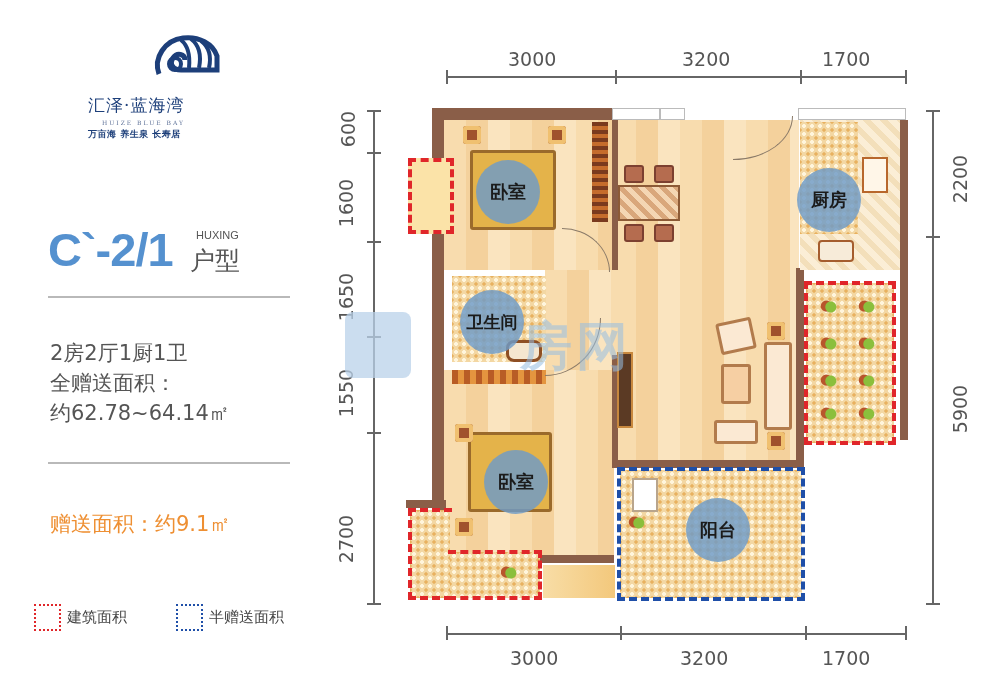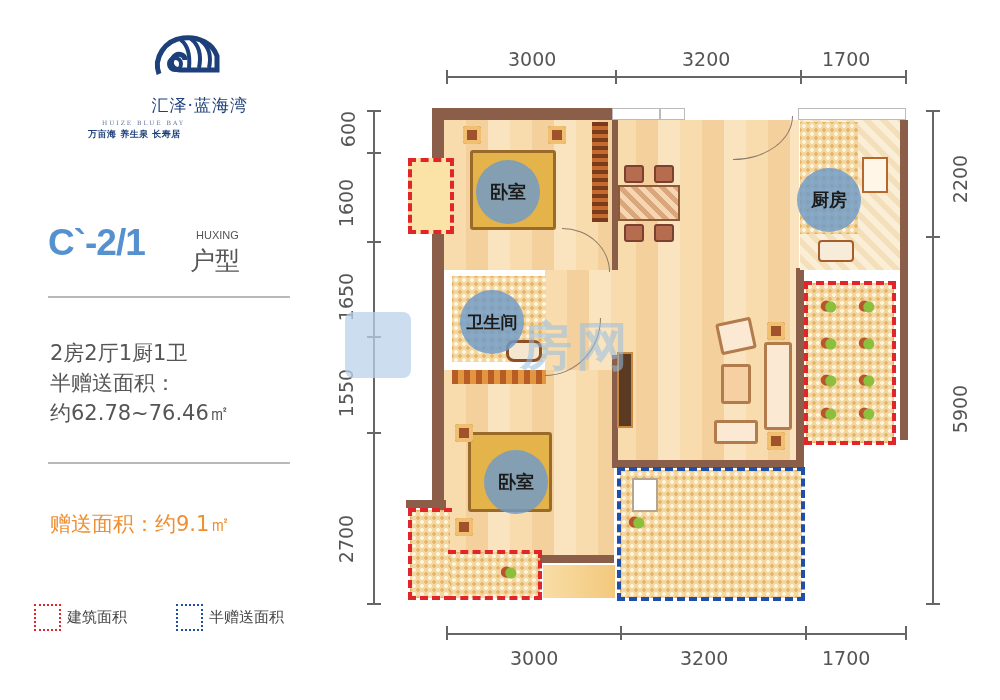--- a/index.html
+++ b/index.html
@@ -2,25 +2,25 @@
 <html><head>
 <meta charset="utf-8">
 <style>
   * { box-sizing: border-box; margin: 0; padding: 0; }
   html, body { width: 1000px; height: 700px; background: #ffffff; overflow: hidden; }
   body { position: relative; font-family: "DejaVu Sans", "Liberation Sans", sans-serif; color: #444; }
 
   
   .logo { position: absolute; left: 88px; top: 30px; width: 160px; text-align: center; }
   .logo-shell { width: 70px; height: 56px; margin: 0 0 0 36px; }
-  .logo-name { font-family: "DejaVu Serif", "Liberation Serif", serif; color: #1d3f7a; font-size: 17px; letter-spacing: 1px; margin-top: 4px; text-align: right; }
+  .logo-name { font-family: "DejaVu Serif", "Liberation Serif", serif; color: #1d3f7a; font-size: 17px; letter-spacing: 1px; margin-top: 4px; text-align: left; }
   .logo-en { font-family: "DejaVu Serif", "Liberation Serif", serif; color: #5b6f96; font-size: 6px; letter-spacing: 2px; margin-top: 2px; text-align: left; padding-left: 14px; }
   .logo-slogan { color: #1d3f7a; font-size: 9px; font-weight: bold; margin-top: 2px; text-align: left; letter-spacing: 0.5px; }
 
-  .type-code { position: absolute; left: 48px; top: 222px; font-family: "Liberation Sans", sans-serif; font-weight: bold; font-size: 37px; color: #5591cf; letter-spacing: -1px; }
+  .type-code { position: absolute; left: 48px; top: 222px; font-family: "Liberation Sans", sans-serif; font-weight: bold; font-size: 47px; color: #5591cf; letter-spacing: -1px; }
   .type-en { position: absolute; left: 196px; top: 229px; font-family: "Liberation Sans", sans-serif; font-size: 11px; color: #555; }
   .type-cn { position: absolute; left: 190px; top: 244px; font-size: 25px; color: #555; }
   .divider { position: absolute; left: 48px; width: 242px; height: 2px; background: #b9b9b9; }
   .spec { position: absolute; left: 50px; font-size: 21px; color: #555; line-height: 30px; }
   .gift { position: absolute; left: 50px; top: 510px; font-size: 21px; color: #ee8f32; }
 
   .legend { position: absolute; top: 604px; display: flex; align-items: center; gap: 6px; font-size: 15px; color: #444; }
   .legend-box { width: 27px; height: 27px; border-style: dotted; border-width: 2px; }
 
   
@@ -76,22 +76,22 @@
   <div class="logo-slogan">万亩海  养生泉  长寿居</div>
 </div>
 
 <div class="type-code">C`-2/1</div>
 <div class="type-en">HUXING</div>
 <div class="type-cn">户型</div>
 
 <div class="divider" style="top:296px;"></div>
 
 <div class="spec" style="top:338px;">2房2厅1厨1卫</div>
-<div class="spec" style="top:368px;">半赠送面积：</div>
-<div class="spec" style="top:398px;">约62.78~76.46㎡</div>
+<div class="spec" style="top:368px;">全赠送面积：</div>
+<div class="spec" style="top:398px;">约62.78~64.14㎡</div>
 
 <div class="divider" style="top:462px;"></div>
 
 <div class="gift">赠送面积：约9.1㎡</div>
 
 <div class="legend" style="left:34px;">
   <span class="legend-box" style="border-color:#e0262a;"></span>
   <span>建筑面积</span>
 </div>
 <div class="legend" style="left:176px;">
@@ -215,16 +215,17 @@
 
   <div class="tile" style="left:620px; top:470px; width:182px; height:128px;"></div>
   <div class="blue-dash" style="left:617px; top:467px; width:188px; height:134px;"></div>
   <div style="position:absolute; left:632px; top:478px; width:26px; height:34px; background:#fff; border:2px solid #b9a58c;"></div>
   <div class="plant" style="left:628px; top:514px;"></div>
 
   <div class="room-badge" style="left:476px; top:160px;">卧室</div>
   <div class="room-badge" style="left:460px; top:290px; font-size:17px;">卫生间</div>
   <div class="room-badge" style="left:797px; top:168px;">厨房</div>
   <div class="room-badge" style="left:484px; top:450px;">卧室</div>
+  <div class="room-badge" style="left:686px; top:498px;">阳台</div>
 </div>
 
 <div class="watermark"></div>
 <div class="watermark-text">房网</div>
 
 </body></html>

